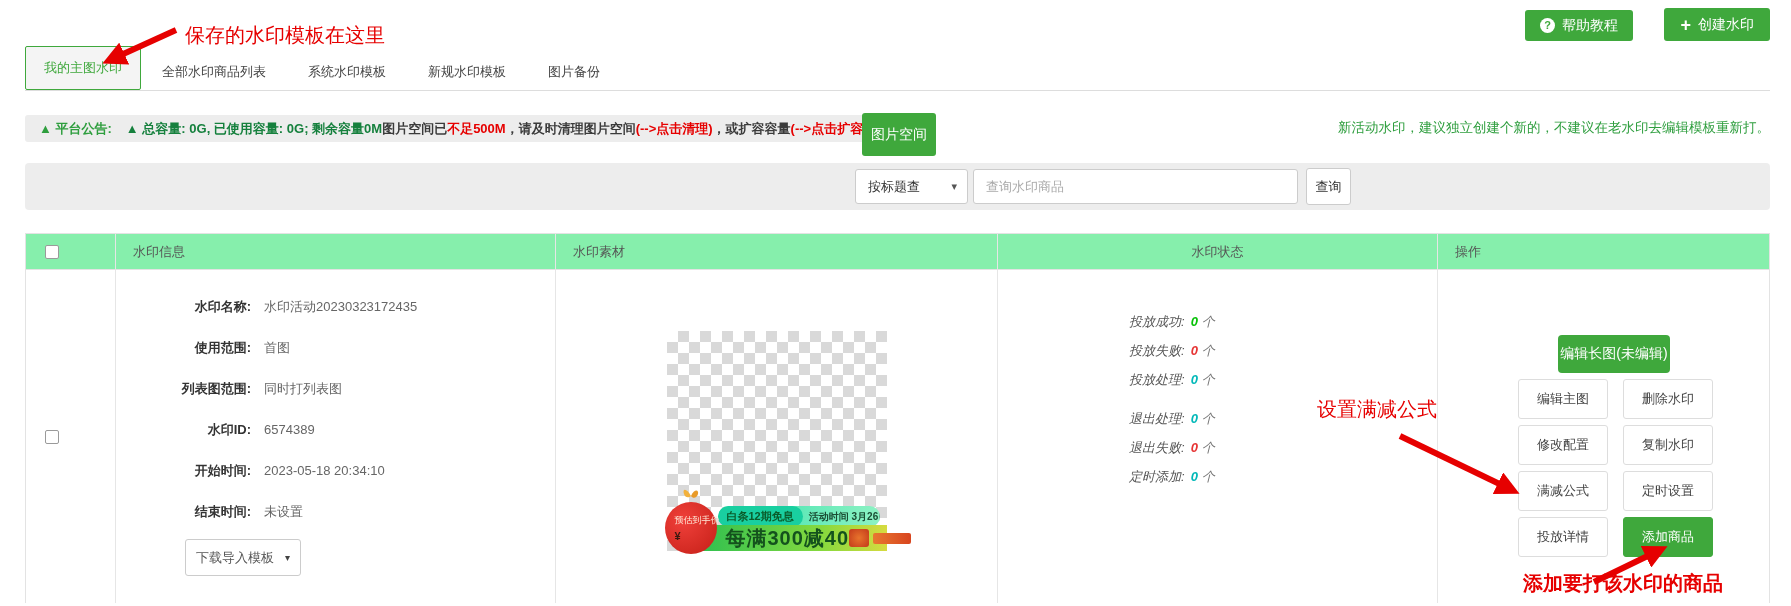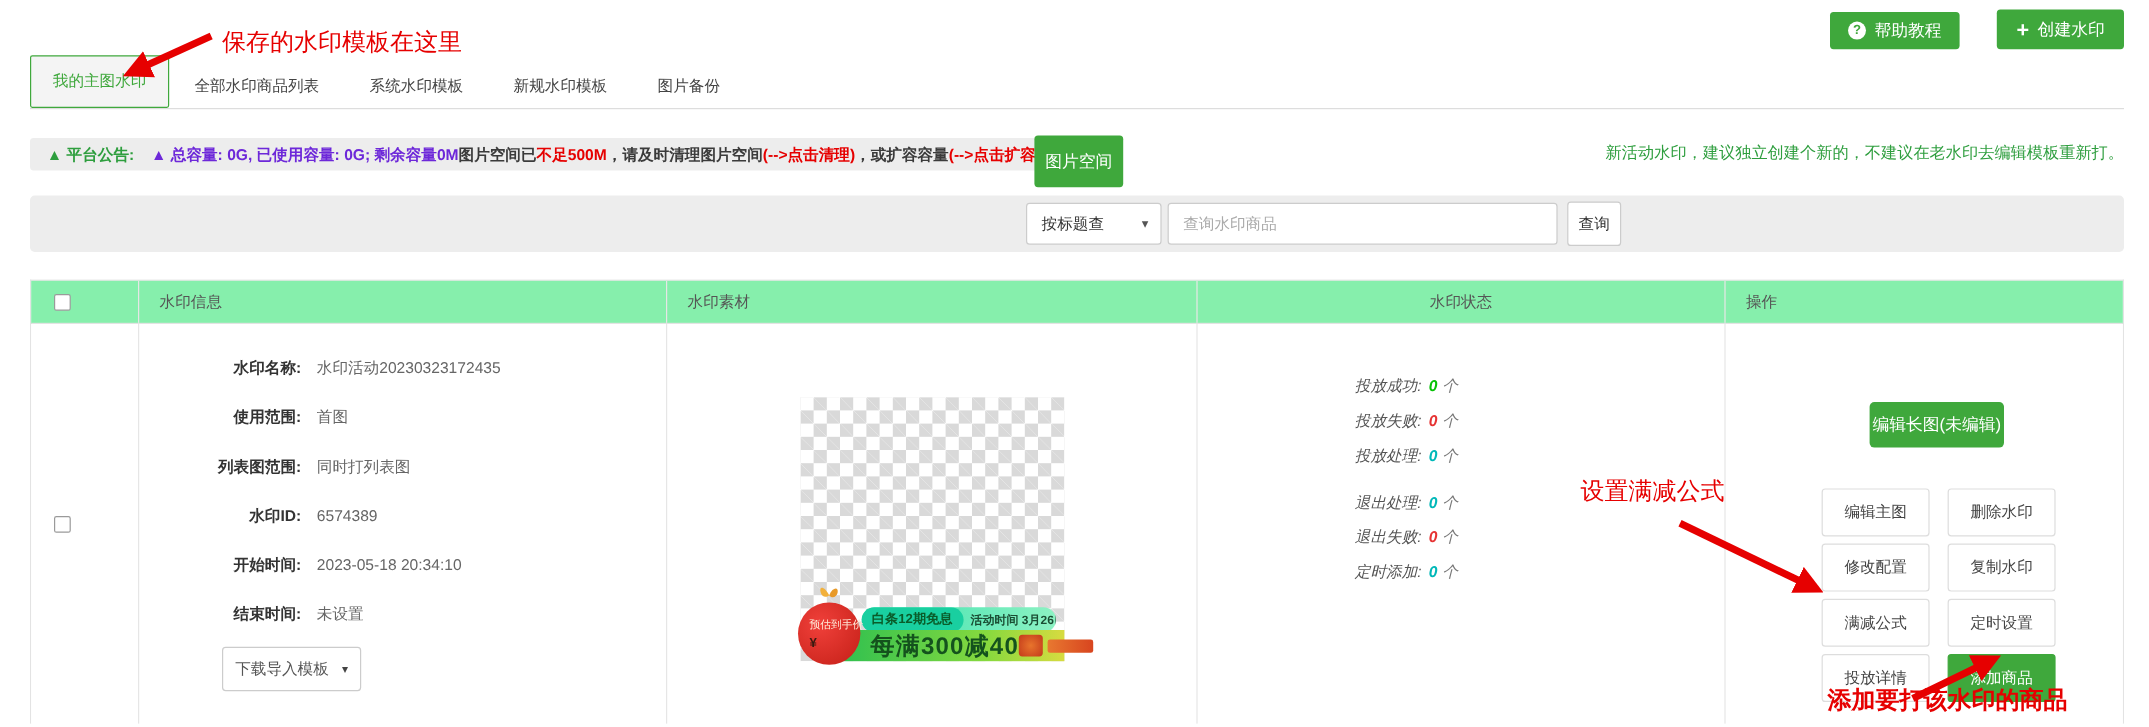--- a/index.html
+++ b/index.html
@@ -20,21 +20,21 @@
   .tabs { position:absolute; top:54px; left:25px; right:21px; height:37px;
     border-bottom:1px solid #ddd; display:flex; align-items:flex-end; }
   .tab { font-size:13px; color:#444; padding:0 21px; line-height:36px; cursor:pointer; white-space:nowrap; }
   .tab.active { border:1px solid #3fa83c; background:#f4f4f4; color:#3fa83c;
     border-radius:2px; line-height:34px; padding:4px 18px; }
 
   
   .notice { position:absolute; top:115px; left:25px; height:27px; background:#ededed;
     border-radius:3px; display:flex; align-items:center; padding:0 14px; font-size:13px; white-space:nowrap; }
   .n-green { color:#2e9e3e; font-weight:bold; margin-right:14px; }
-  .n-olive { color:#6d28d9; font-weight:bold; }
+  .n-olive { color:#15803d; font-weight:bold; }
   .n-dark { color:#3b3b3b; font-weight:bold; }
   .n-red { color:#e60000; font-weight:bold; }
   .space-btn { position:absolute; top:113px; left:862px; width:74px; height:43px;
     border-radius:3px; justify-content:center; font-size:14px; }
   .tip-green { position:absolute; top:119px; right:21px; font-size:13.5px; color:#2e9e3e; }
 
   
   .filterbar { position:absolute; top:163px; left:25px; width:1745px; height:47px;
     background:#ededed; border-radius:4px; }
   .select { position:absolute; left:830px; top:6px; width:113px; height:35px; background:#fff;
@@ -112,21 +112,21 @@
   .status-val.ok { color:#06c106; }
   .status-val.fail { color:#e63333; }
   .status-val.proc { color:#00b8b8; }
   .status-unit { color:#777; margin-left:4px; }
 
   
   .act-cell { position:relative; }
   .long-btn { position:absolute; left:120px; top:65px; width:112px; height:38px;
     justify-content:center; font-size:14px; border-radius:4px; }
   .act-grid { position:absolute; left:80px; top:109px; width:195px;
-    display:grid; grid-template-columns:90px 90px; grid-column-gap:15px; grid-row-gap:6px;margin-top:28px; }
+    display:grid; grid-template-columns:90px 90px; grid-column-gap:15px; grid-row-gap:6px; }
   .act-btn { width:90px; height:40px; background:#fff; border:1px solid #ddd; border-radius:3px;
     color:#444; font-size:13px; cursor:pointer; font-family:"Liberation Sans", sans-serif; }
   .act-btn.green { background:#3fa83c; border-color:#3fa83c; color:#fff; }
 
   
   .annot { position:absolute; color:#e60000; font-size:20px; white-space:nowrap; z-index:20; }
   .annot-1 { left:185px; top:22px; }
   .annot-2 { left:1317px; top:396px; }
   .annot-3 { left:1523px; top:570px;font-weight:bold; }
   .overlay { position:absolute; inset:0; pointer-events:none; z-index:19; }

